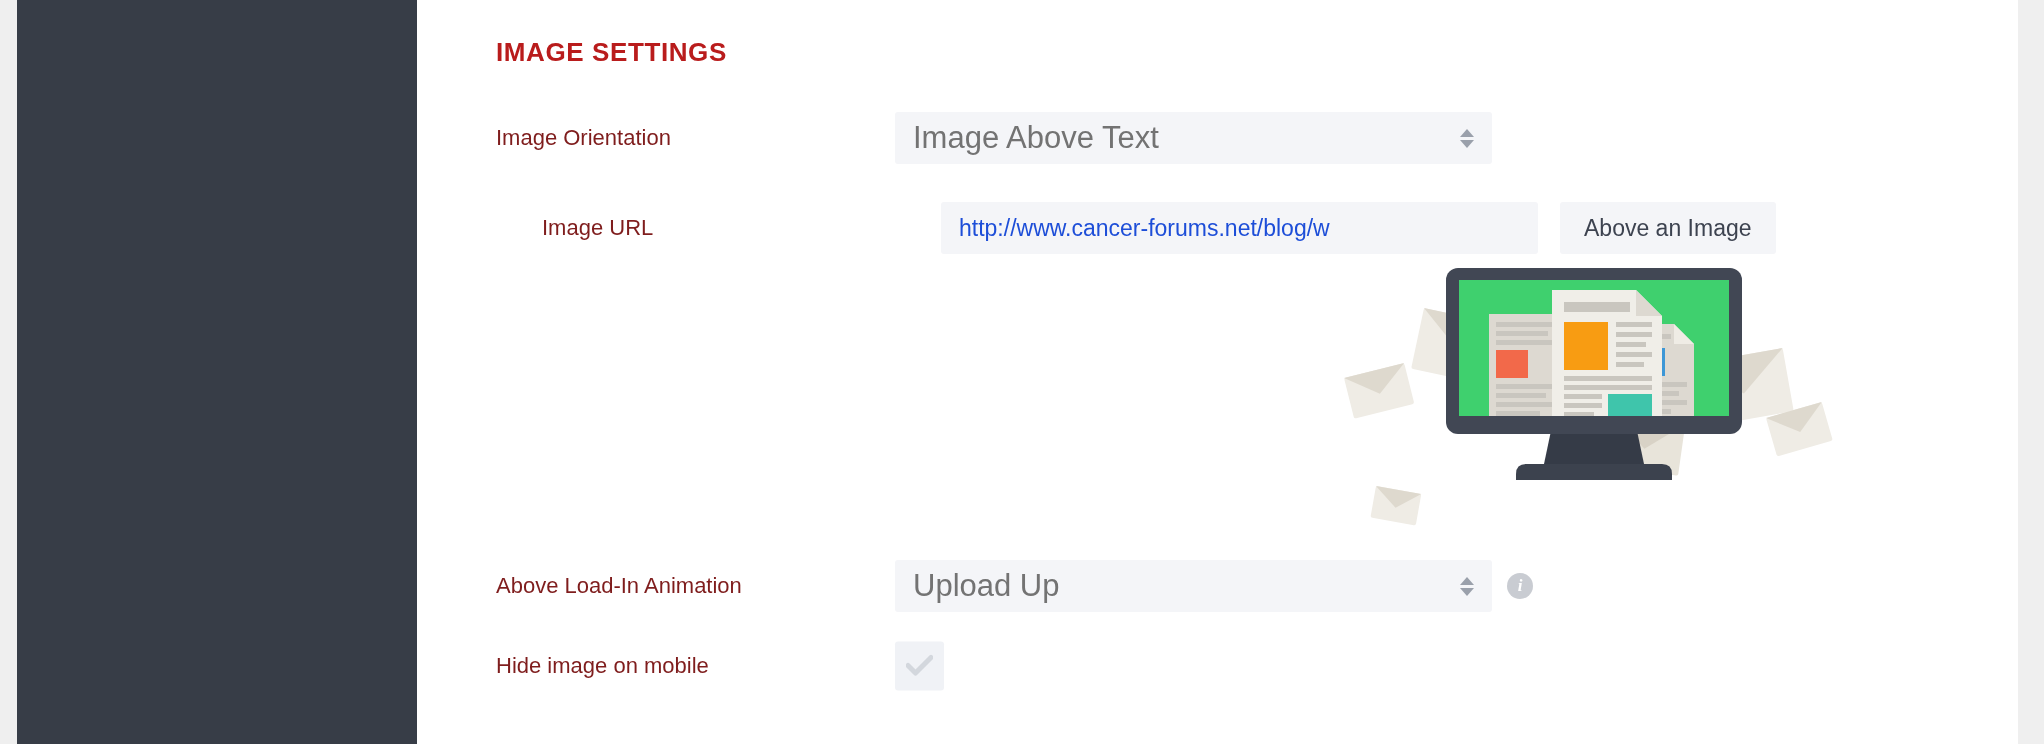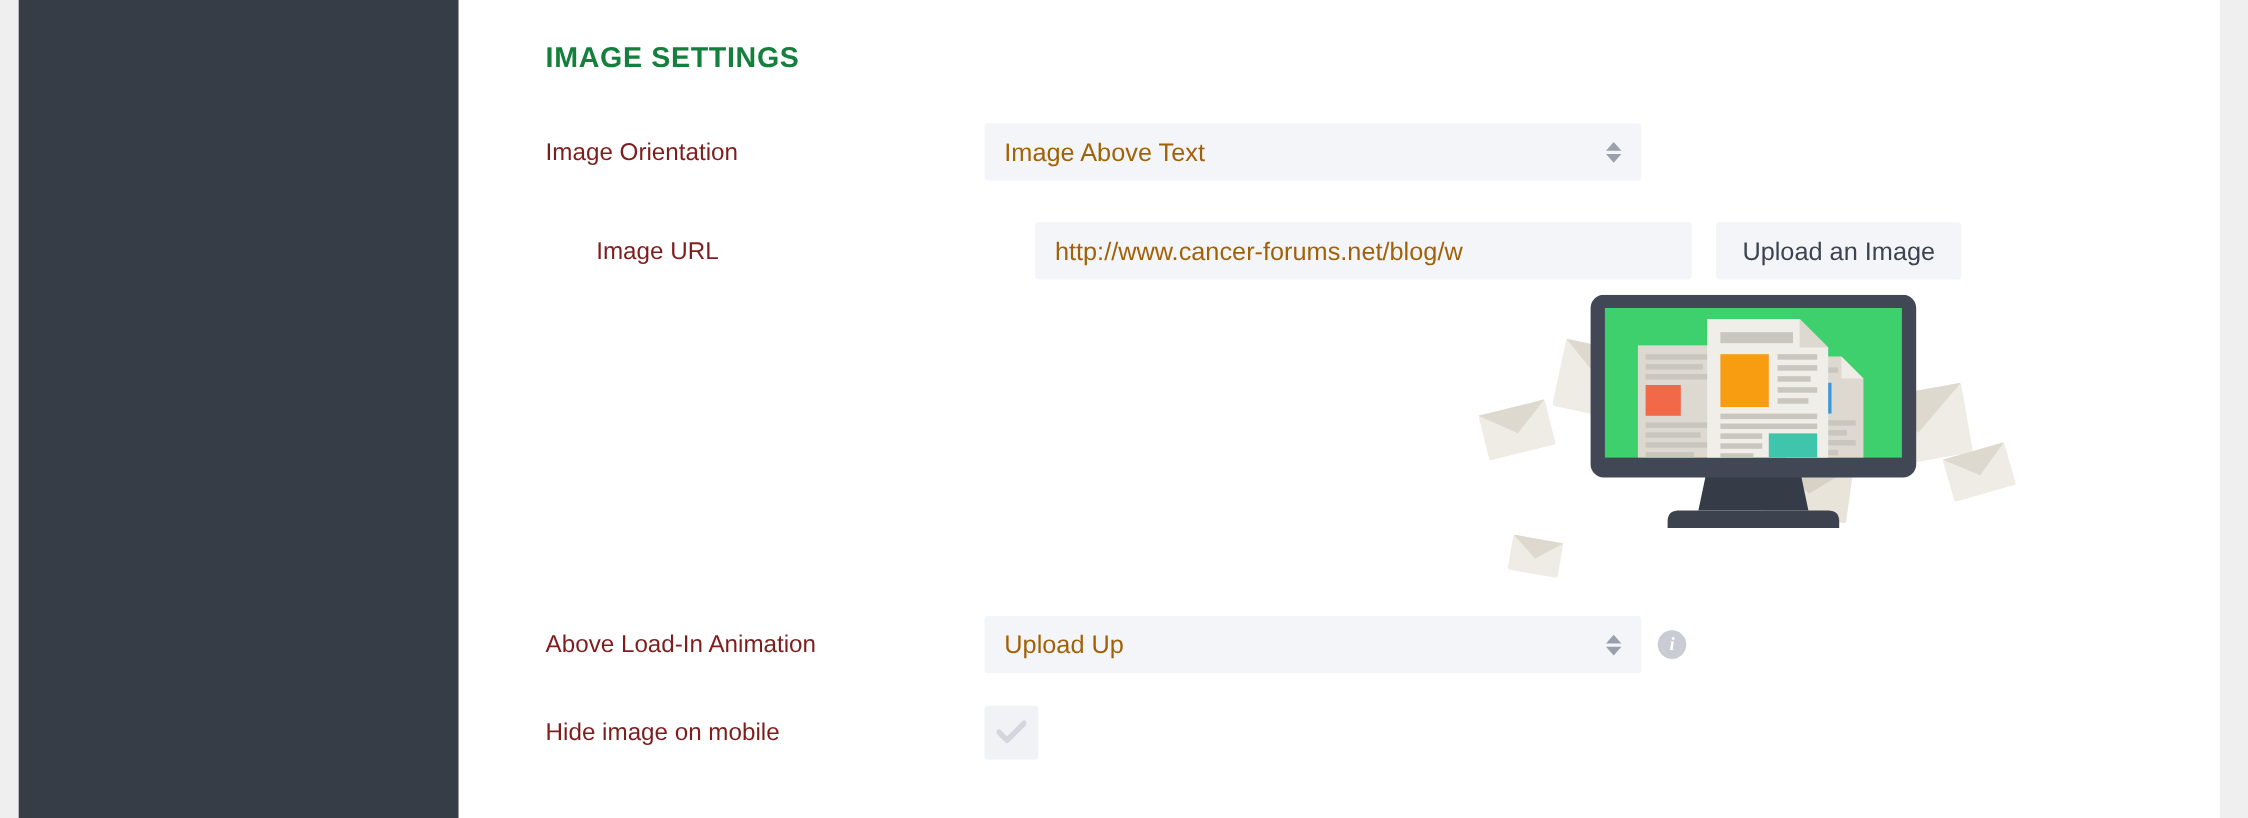--- a/index.html
+++ b/index.html
@@ -40,21 +40,21 @@
   }
 
   
   .section-title {
     position: absolute;
     left: 79px;
     top: 37px;
     font-size: 26px;
     font-weight: bold;
     letter-spacing: 0.6px;
-    color: #15803d;
+    color: #b91c1c;
   }
 
   
   .form-row {
     position: absolute;
     left: 0;
     width: 100%;
     height: 52px;
   }
   .row-orientation { top: 112px; }
@@ -85,22 +85,22 @@
     height: 52px;
     background: #f4f5f8;
     border: none;
     border-radius: 3px;
     display: flex;
     align-items: center;
     padding: 0 18px;
   }
   .select-value {
     flex: 1;
-    font-size: 23px;
-    color: #a16207;
+    font-size: 31px;
+    color: #737373;
     white-space: nowrap;
     overflow: hidden;
   }
   .spinner {
     display: flex;
     flex-direction: column;
     justify-content: center;
     gap: 3px;
     width: 14px;
   }
@@ -115,21 +115,21 @@
 
   .url-input {
     width: 597px;
     height: 52px;
     background: #f4f5f8;
     border: none;
     border-radius: 3px;
     padding: 0 18px;
     font-family: "Liberation Sans", "DejaVu Sans", sans-serif;
     font-size: 23px;
-    color: #a16207;
+    color: #1d4ed8;
     outline: none;
   }
   .url-input::placeholder { color: #9aa0ab; }
 
   .upload-btn {
     position: absolute;
     left: 1097px;
     top: 50%;
     transform: translateY(-50%);
     height: 52px;
@@ -205,21 +205,21 @@
           </span>
         </div>
       </div>
     </div>
 
     <div class="form-row row-url">
       <div class="field-label">Image URL</div>
       <div class="control">
         <input class="url-input" type="text" value="http://www.cancer-forums.net/blog/w" style="">
       </div>
-      <button class="upload-btn">Upload an Image</button>
+      <button class="upload-btn">Above an Image</button>
     </div>
 
     <div class="illustration">
       <svg viewBox="0 0 620 270" xmlns="http://www.w3.org/2000/svg">
 
         <g>
           <g transform="translate(60,110) rotate(-14)">
             <rect x="0" y="0" width="62" height="42" rx="2" fill="#efece5"></rect>
             <path d="M0 0 L31 24 L62 0 Z" fill="#ded9ce"></path>
           </g>

